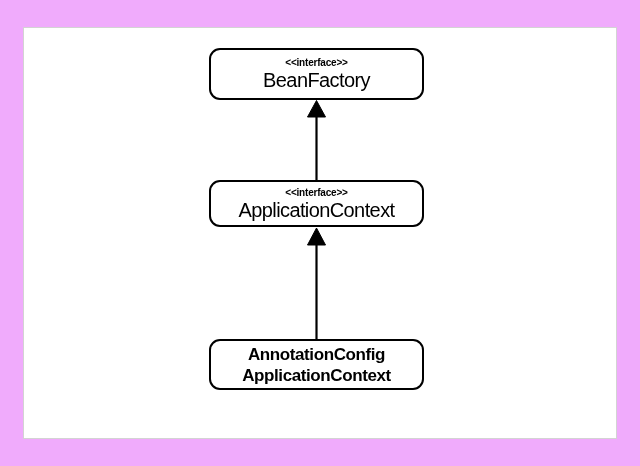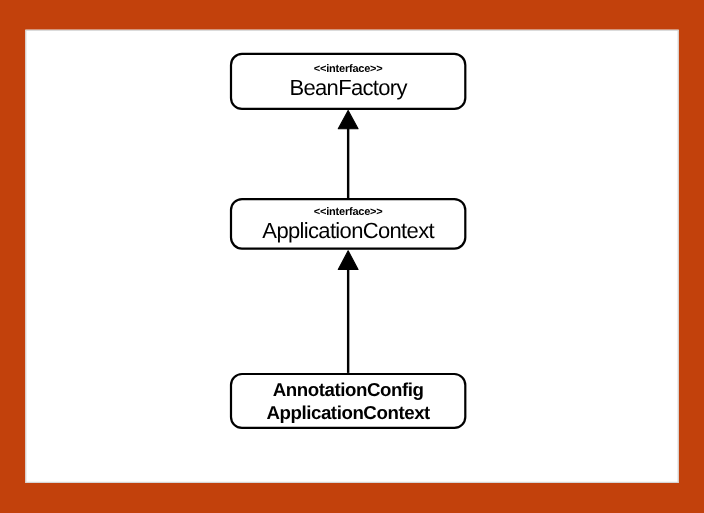--- a/index.html
+++ b/index.html
@@ -12,21 +12,21 @@
     width: 640px;
     height: 466px;
     font-family: "Liberation Sans", sans-serif;
     overflow: hidden;
   }
 
   #canvas {
     position: relative;
     width: 640px;
     height: 466px;
-    background: #c2410c;
+    background: #f0abfc;
   }
 
   
   #diagram-frame {
     position: absolute;
     left: 23px;
     top: 27px;
     width: 594px;
     height: 412px;
     border: 1px solid #d3d3d3;

